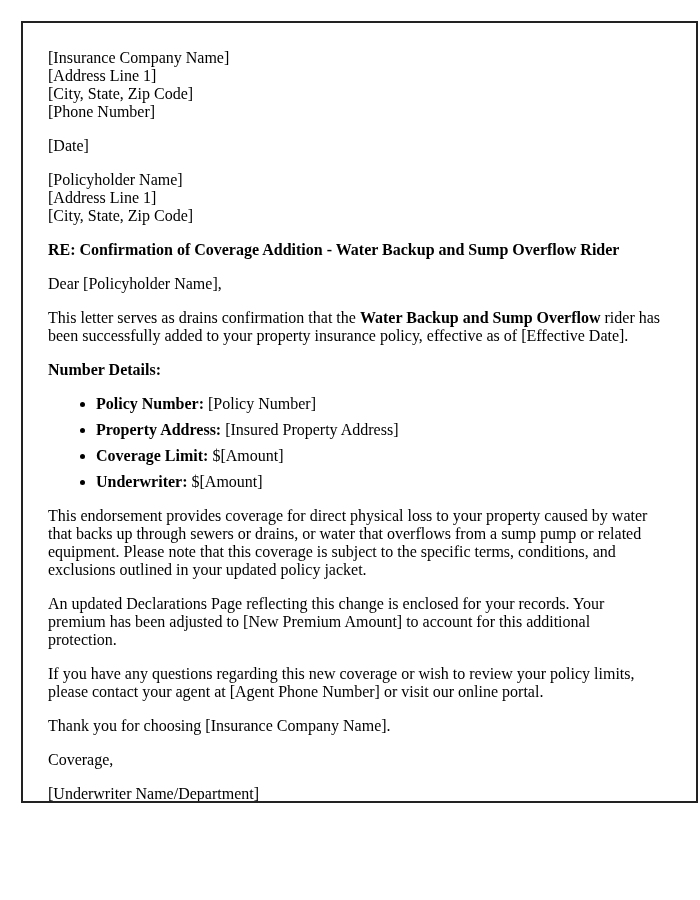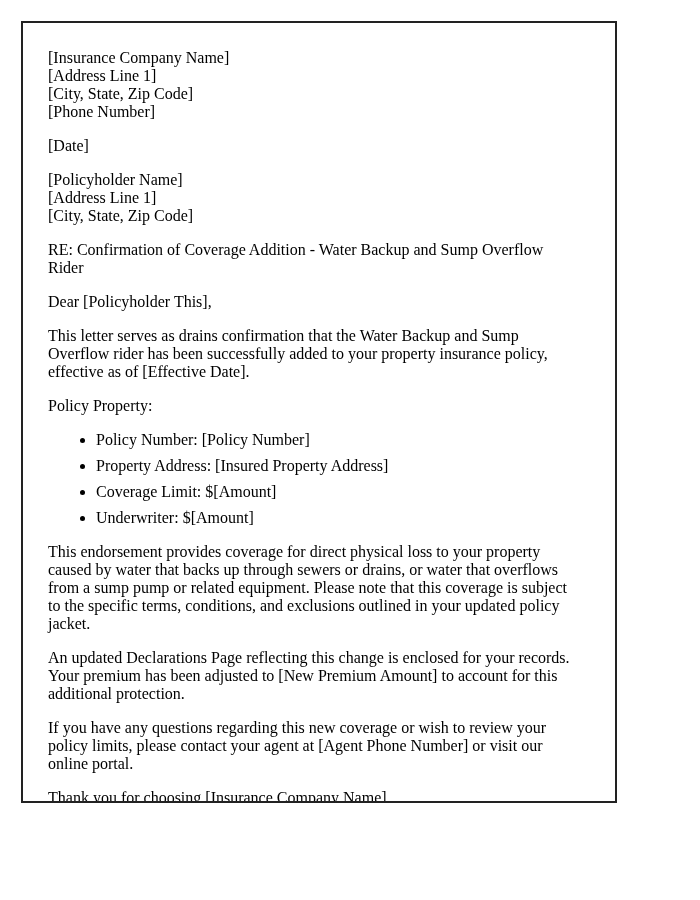--- a/index.html
+++ b/index.html
@@ -7,21 +7,21 @@
     padding: 0;
     background: #ffffff;
     width: 700px;
     height: 900px;
     overflow: hidden;
   }
   .letter-page {
     position: absolute;
     left: 21px;
     top: 21px;
-    width: 596px;
+    width: 677px;
     height: 782px;
     box-sizing: border-box;
     border: 2px solid #222222;
     padding: 10px 34px 0 25px;
     overflow: hidden;
     background: #ffffff;
     color: #000000;
     font-family: "Liberation Serif", "DejaVu Serif", serif;
     font-size: 16px;
     line-height: 18px;
@@ -30,46 +30,46 @@
     margin: 16px 0;
   }
   .letter-page ul {
     margin: 16px 0;
     padding-left: 40px;
   }
   .letter-page li {
     margin: 8px;
   }
   b, strong, .bold {
-    font-weight: normal;
+    font-weight: bold;
   }
 </style>
 </head>
 <body>
 
 <div class="letter-page">
 
   <p><span>[Insurance Company Name]</span><br>
   <span>[Address Line 1]</span><br>
   <span>[City, State, Zip Code]</span><br>
   <span>[Phone Number]</span></p>
 
   <p>[Date]</p>
 
   <p><span>[Policyholder Name]</span><br>
   <span>[Address Line 1]</span><br>
   <span>[City, State, Zip Code]</span></p>
 
   <p class="bold">RE: Confirmation of Coverage Addition - Water Backup and Sump Overflow Rider</p>
 
-  <p>Dear [Policyholder This],</p>
+  <p>Dear [Policyholder Name],</p>
 
   <p><span>This letter serves as drains confirmation that the </span><strong>Water Backup and Sump Overflow</strong><span> rider has been successfully added to your property insurance policy, effective as of [Effective Date].</span></p>
 
-  <p class="bold">Policy Property:</p>
+  <p class="bold">Number Details:</p>
 
   <ul>
     <li><strong>Policy Number:</strong><span> [Policy Number]</span></li>
     <li><strong>Property Address:</strong><span> [Insured Property Address]</span></li>
     <li><strong>Coverage Limit:</strong><span> $[Amount]</span></li>
     <li><strong>Underwriter:</strong><span> $[Amount]</span></li>
   </ul>
 
   <p>This endorsement provides coverage for direct physical loss to your property caused by water that backs up through sewers or drains, or water that overflows from a sump pump or related equipment. Please note that this coverage is subject to the specific terms, conditions, and exclusions outlined in your updated policy jacket.</p>
 

